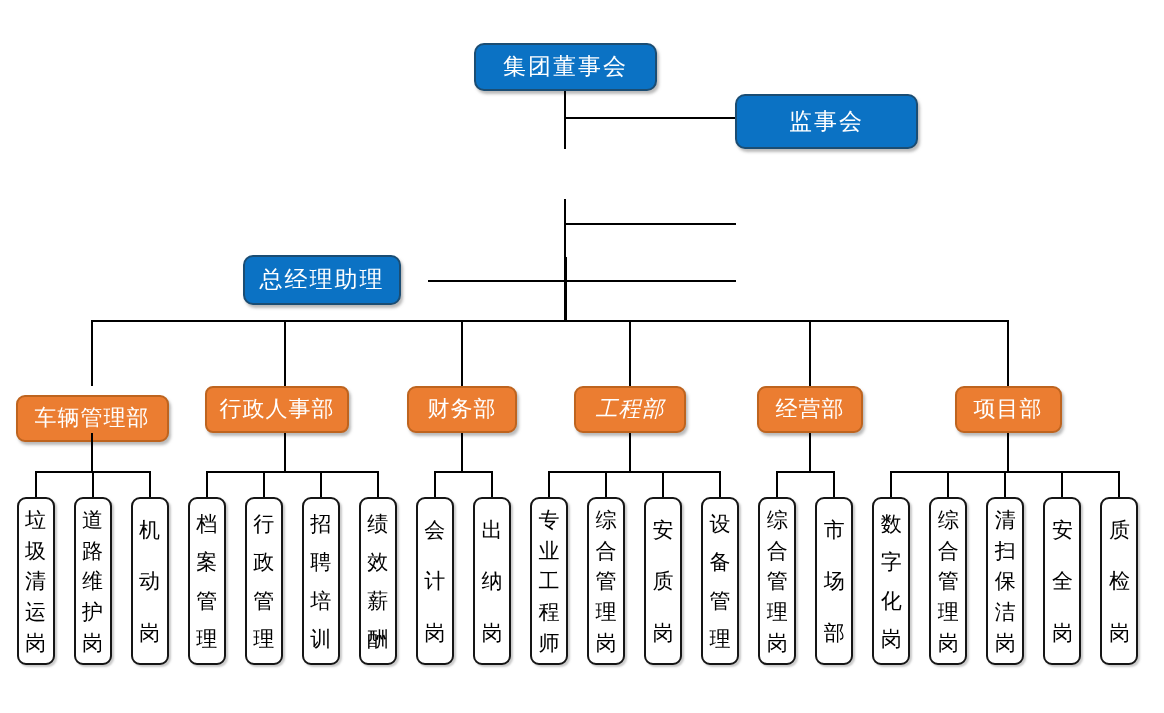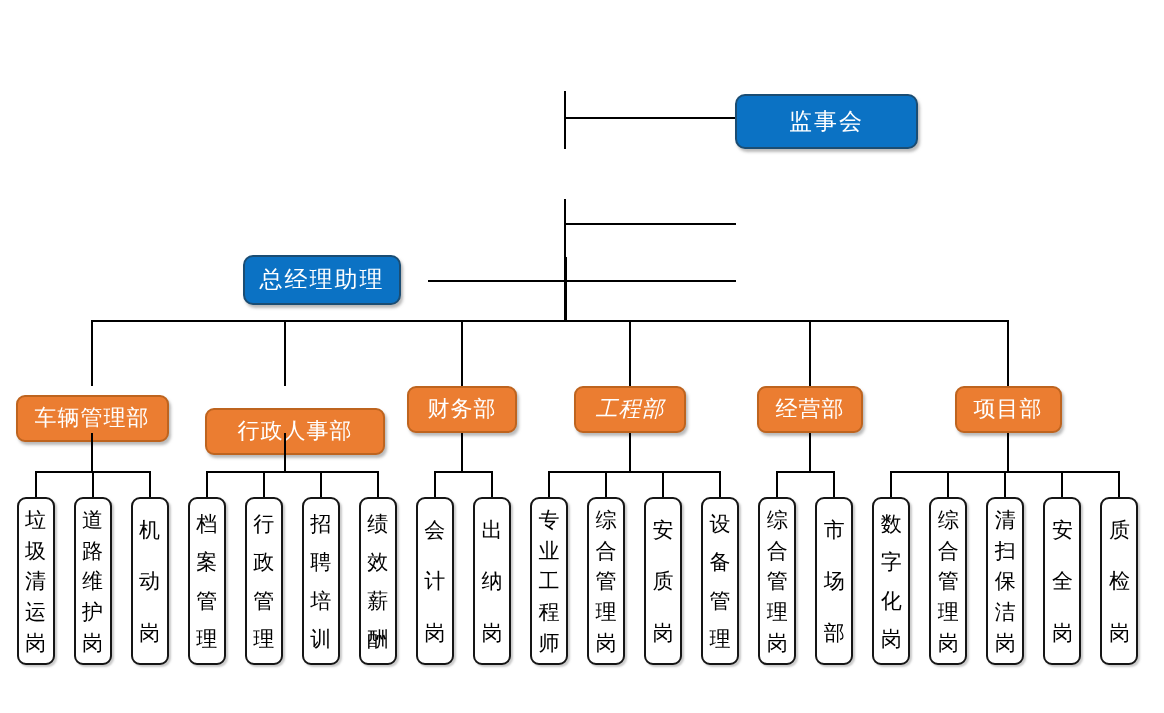--- a/index.html
+++ b/index.html
@@ -15,20 +15,21 @@
         font-size:21px;flex-direction:column;justify-content:space-around;
         box-shadow:2px 2px 2px rgba(150,150,150,0.5);padding:5px 0;}
   .leaf span{display:block;line-height:1;text-align:center;}
   .cline{position:absolute;background:#000000;}
 </style>
 </head>
 <body>
 
 <div id="canvas">
 
+  <div class="node blue" style="left:474px;top:43px;width:183px;height:48px">集团董事会</div>
 
   <div class="node blue" style="left:735px;top:94px;width:183px;height:55px">监事会</div>
 
 
 
   <div class="node blue" style="left:243px;top:255px;width:158px;height:50px">总经理助理</div>
 
 
   <div id="dynamic-layer">
       <div class="cline" style="left: 564px; top: 91px; width: 2px; height: 58px;"></div>
@@ -58,21 +59,21 @@
         <span>护</span>
         <span>岗</span>
       </div>
       <div class="cline" style="left: 148.6px; top: 471px; width: 2px; height: 26px;"></div>
       <div class="node leaf" style="left: 130.6px; top: 497px; width: 38px; height: 168px;">
         <span>机</span>
         <span>动</span>
         <span>岗</span>
       </div>
       <div class="cline" style="left: 284px; top: 320px; width: 2px; height: 66px;"></div>
-      <div class="node orange" style="left: 205px; top: 408px; width: 180px; height: 47px;">行政人事部</div>
+      <div class="node orange" style="left: 205px; top: 386px; width: 144px; height: 47px; border-radius: 8px;">行政人事部</div>
       <div class="cline" style="left: 284px; top: 433px; width: 2px; height: 38px;"></div>
       <div class="cline" style="left: 206.65px; top: 471px; width: 171.15px; height: 2px;"></div>
       <div class="cline" style="left: 205.65px; top: 471px; width: 2px; height: 26px;"></div>
       <div class="node leaf" style="left: 187.65px; top: 497px; width: 38px; height: 168px;">
         <span>档</span>
         <span>案</span>
         <span>管</span>
         <span>理</span>
       </div>
       <div class="cline" style="left: 262.7px; top: 471px; width: 2px; height: 26px;"></div>

